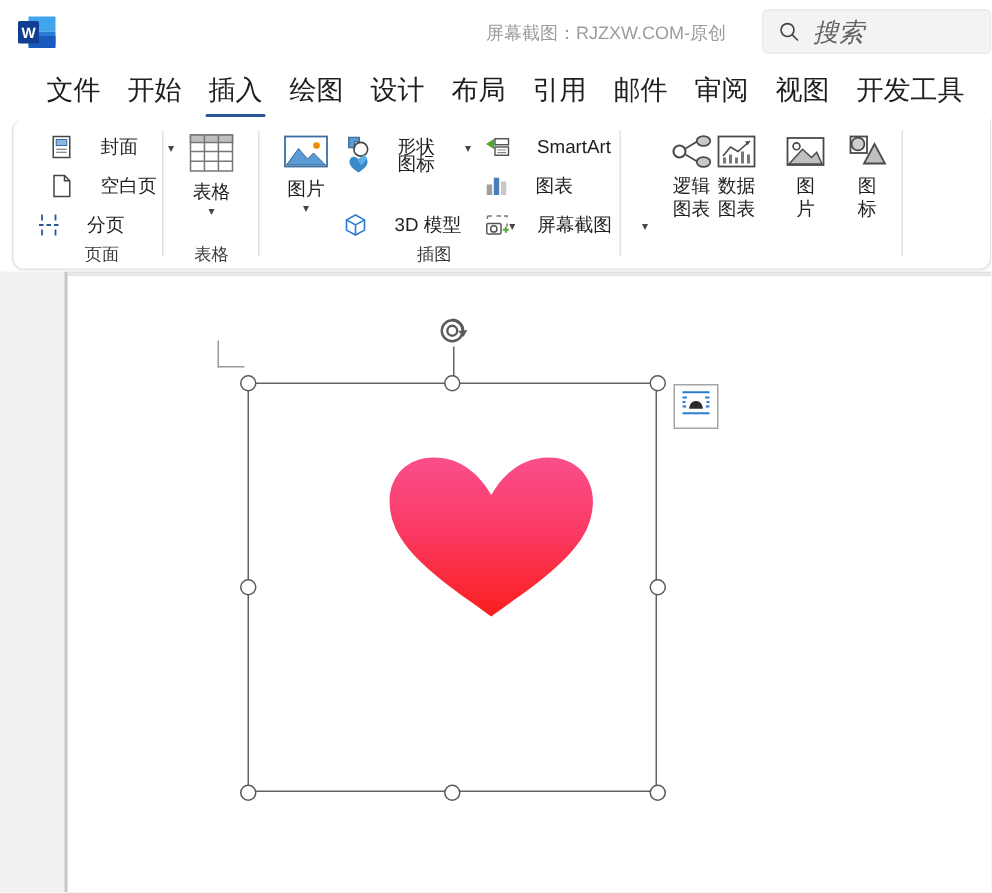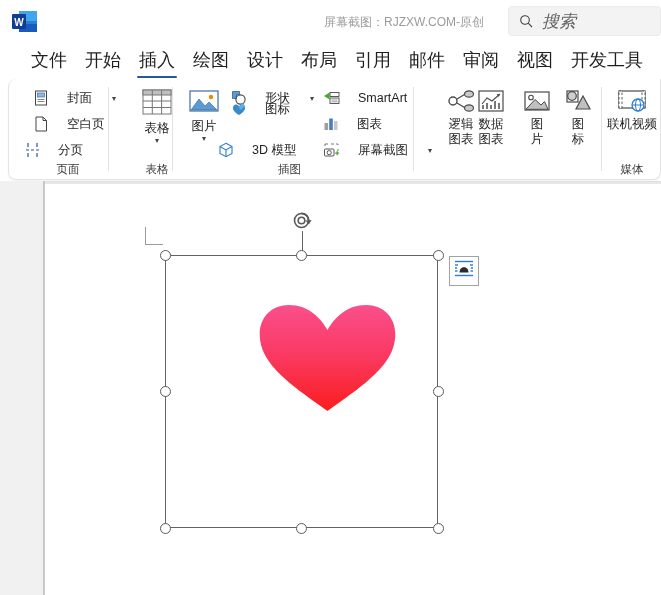--- a/index.html
+++ b/index.html
@@ -226,21 +226,21 @@
             </svg>
           </span>
           <span class="ilabel">分页</span>
         </div>
 
         <div class="glabel">页面</div>
       </div>
 
       <div class="gsep" style="left:99px;"></div>
 
-      <div class="rgroup" style="left:116px; width:64px;">
+      <div class="rgroup" style="left:100px; width:64px;">
         <div class="bigbtn" style="left:9px; top:9px;">
           <span>
             <svg class="svgicon" width="32" height="30" viewBox="0 0 32 30">
               <rect x="2" y="2" width="28" height="24" fill="#fff" stroke="#767676" stroke-width="1"></rect>
               <rect x="2" y="2" width="28" height="5" fill="#bfbfbf" stroke="#767676" stroke-width="1"></rect>
               <line x1="2" y1="13" x2="30" y2="13" stroke="#767676" stroke-width="1"></line>
               <line x1="2" y1="19.5" x2="30" y2="19.5" stroke="#767676" stroke-width="1"></line>
               <line x1="11.3" y1="2" x2="11.3" y2="26" stroke="#767676" stroke-width="1"></line>
               <line x1="20.6" y1="2" x2="20.6" y2="26" stroke="#767676" stroke-width="1"></line>
             </svg>
@@ -282,21 +282,21 @@
         <div class="sitem" style="left:55px; top:19px;align-items:center;">
           <span>
             <svg class="svgicon" width="16" height="16" viewBox="0 0 16 16">
               <path d="M8 14 C3 11 1 8 2.4 5.2 C3.6 2.9 6.4 3.1 8 5.3 C9.6 3.1 12.4 2.9 13.6 5.2 C15 8 13 11 8 14 Z" fill="#3a8ac8"></path>
               <path d="M11.5 2 L14 4.5 L10 9 L7.5 6.5 Z" fill="#5ab0e8"></path>
             </svg>
           </span>
           <span class="ilabel">图标</span>
         </div>
 
-        <div class="sitem" style="left:42px; top:60px;justify-content:space-between;">
+        <div class="sitem" style="left:53px; top:60px;justify-content:space-between;">
           <span>
             <svg class="svgicon" width="16" height="16" viewBox="0 0 16 16">
               <path d="M8 1.3 L14 4.6 V11.4 L8 14.7 L2 11.4 V4.6 Z" fill="none" stroke="#2b7cd3" stroke-width="1.1"></path>
               <path d="M2 4.6 L8 7.9 L14 4.6 M8 7.9 V14.7" fill="none" stroke="#2b7cd3" stroke-width="1.1"></path>
             </svg>
           </span>
           <span class="ilabel">3D 模型</span>
           <span class="chev" style="margin-left:14px;">▾</span>
         </div>
 
@@ -395,36 +395,20 @@
             </svg>
           </span>
           <span class="blabel">图</span>
           <span class="blabel2">标</span>
         </div>
 
       </div>
 
       <div class="gsep" style="left:592px;"></div>
 
-      <div class="rgroup" style="left:593px; width:60px;">
-        <div class="bigbtn" style="left:-4px; top:9px; width:68px;">
-          <span>
-            <svg class="svgicon" width="32" height="26" viewBox="0 0 32 26">
-              <rect x="3" y="3" width="26" height="17" fill="#fff" stroke="#4a4a4a" stroke-width="1.2"></rect>
-              <rect x="3" y="3" width="3" height="17" fill="#fff" stroke="#4a4a4a" stroke-width=".9" stroke-dasharray="2.5 2"></rect>
-              <rect x="26" y="3" width="3" height="17" fill="#fff" stroke="#4a4a4a" stroke-width=".9" stroke-dasharray="2.5 2"></rect>
-              <circle cx="22" cy="17" r="6" fill="#fff" stroke="#2b7cd3" stroke-width="1.3"></circle>
-              <ellipse cx="22" cy="17" rx="2.5" ry="6" fill="none" stroke="#2b7cd3" stroke-width="1"></ellipse>
-              <line x1="16" y1="17" x2="28" y2="17" stroke="#2b7cd3" stroke-width="1"></line>
-            </svg>
-          </span>
-          <span class="blabel">联机视频</span>
-        </div>
-        <div class="glabel">媒体</div>
-      </div>
 
     </div>
   </div>
 
   <div class="docarea">
     <div class="page-topline"></div>
     <div class="page"></div>
     <div class="gutter-shadow"></div>
   </div>
 

